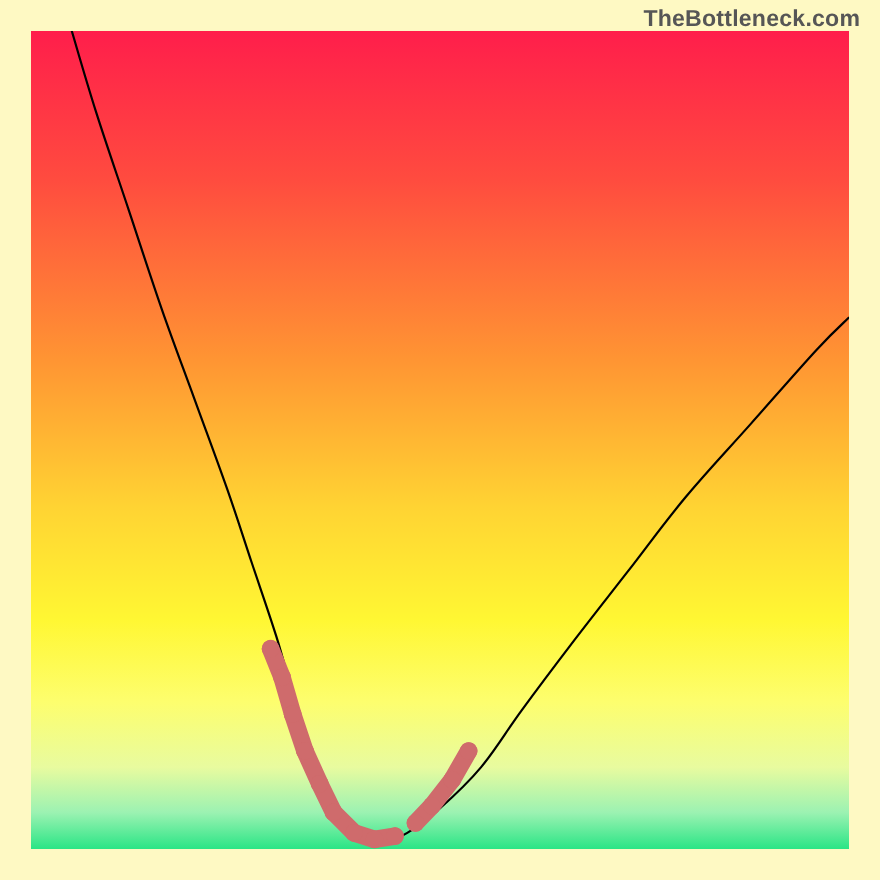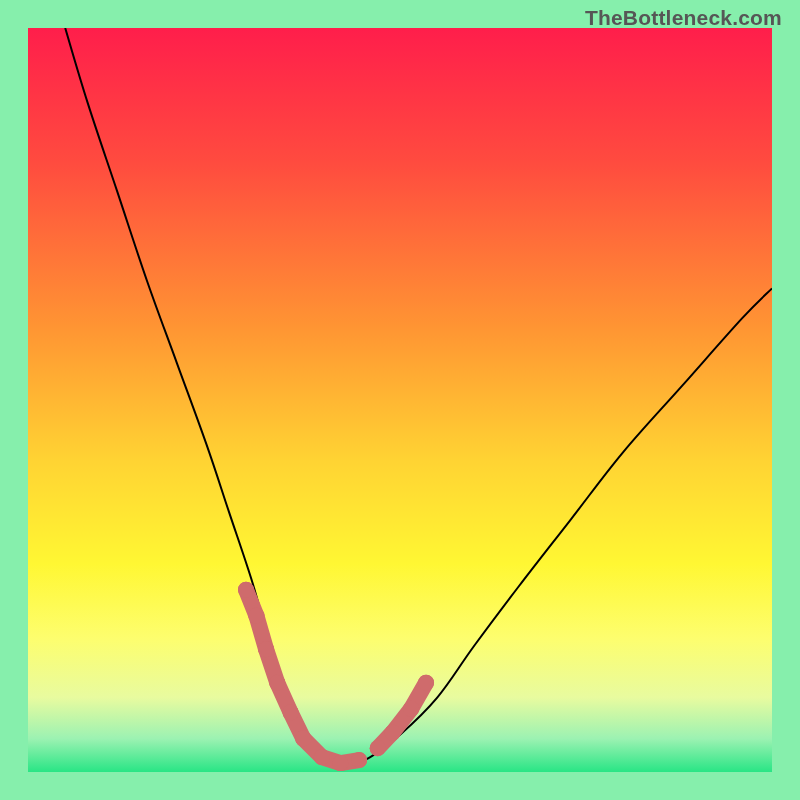--- a/index.html
+++ b/index.html
@@ -7,21 +7,21 @@
     padding: 0;
     width: 800px;
     height: 800px;
     overflow: hidden;
     background: #000;
     font-family: Arial, Helvetica, sans-serif;
   }
   .frame {
     position: absolute;
     inset: 0;
-    background: #86efac;
+    background: #fef9c3;
   }
   .plot-area {
     position: absolute;
     left: 28px;
     top: 28px;
     width: 744px;
     height: 744px;
     overflow: hidden;
   }
   .watermark {

